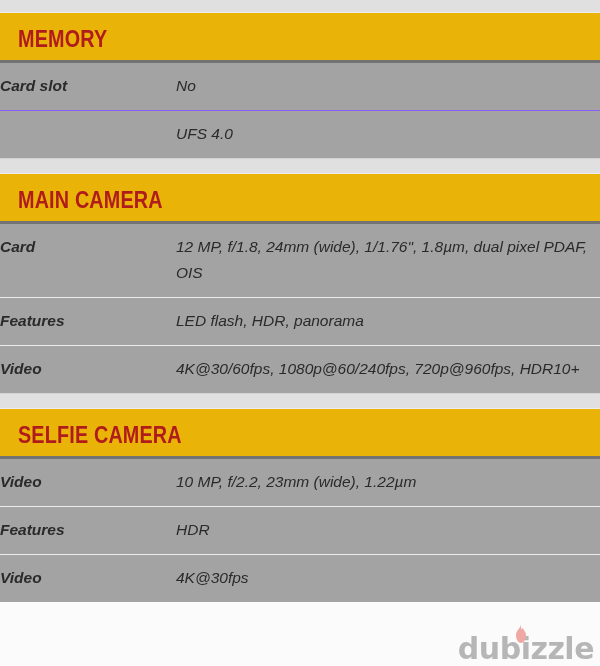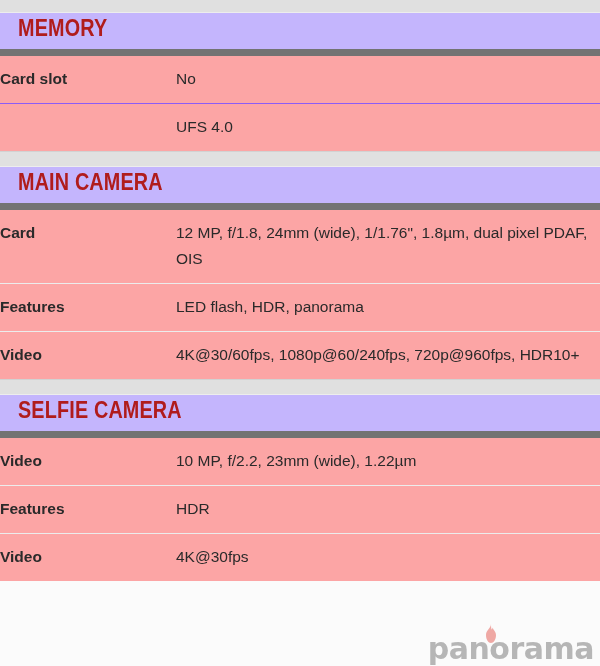--- a/index.html
+++ b/index.html
@@ -27,43 +27,43 @@
   .band {
     width: 100%;
     height: 16px;
     background: #e0e0e0;
     border-top: 1px solid #d2d2d2;
     border-bottom: 1px solid #ededed;
   }
   .band.top { height: 13px; border-top: none; }
 
   .section-head {
-    padding: 3px 0 9px 18px;
-    background: #c4b5fd;
-    border-bottom: 7px solid #737373;
+    padding: 14px 0 9px 18px;
+    background: #eab308;
+    border-bottom: 3px solid #737373;
   }
   .section-title {
     color: #b01c1c;
     font-family: "Liberation Sans Narrow", "Liberation Sans", sans-serif;
     font-size: 23px;
     font-weight: bold;
     letter-spacing: 0.2px;
     line-height: 1.05;
     transform: scaleX(0.86);
     transform-origin: left center;
     display: inline-block;
     white-space: nowrap;
   }
 
   table.specs {
     width: 100%;
     border-collapse: collapse;
     table-layout: fixed;
   }
-  table.specs tr { background: #fca5a5; }
+  table.specs tr { background: #a3a3a3; font-style: italic; }
   table.specs td {
     vertical-align: top;
     padding: 10px 10px 11px 0;
     border-top: 1px solid #ececec;
     font-size: 15.5px;
     line-height: 26px;
     color: #2a2a2a;
   }
   table.specs tr:first-child td { border-top: none; }
 
@@ -171,19 +171,19 @@
         <td class="val">HDR</td>
       </tr>
       <tr>
         <td class="lbl">Video</td>
         <td class="val">4K@30fps</td>
       </tr>
     </tbody>
   </table>
 
   <div class="watermark">
-    <span class="wm-text">panorama</span>
+    <span class="wm-text">dubizzle</span>
     <svg class="flame" viewBox="0 0 14 20">
       <path d="M7 0 C7 4, 2 6, 2 11 C2 15.5, 4.4 19, 7 19 C9.6 19, 12 15.5, 12 11 C12 7.5, 9.5 6.5, 8.6 3.5 C8.2 6, 7 7, 7 0 Z" fill="#e8766f"></path>
     </svg>
   </div>
 
 </div>
 
 </body></html>

